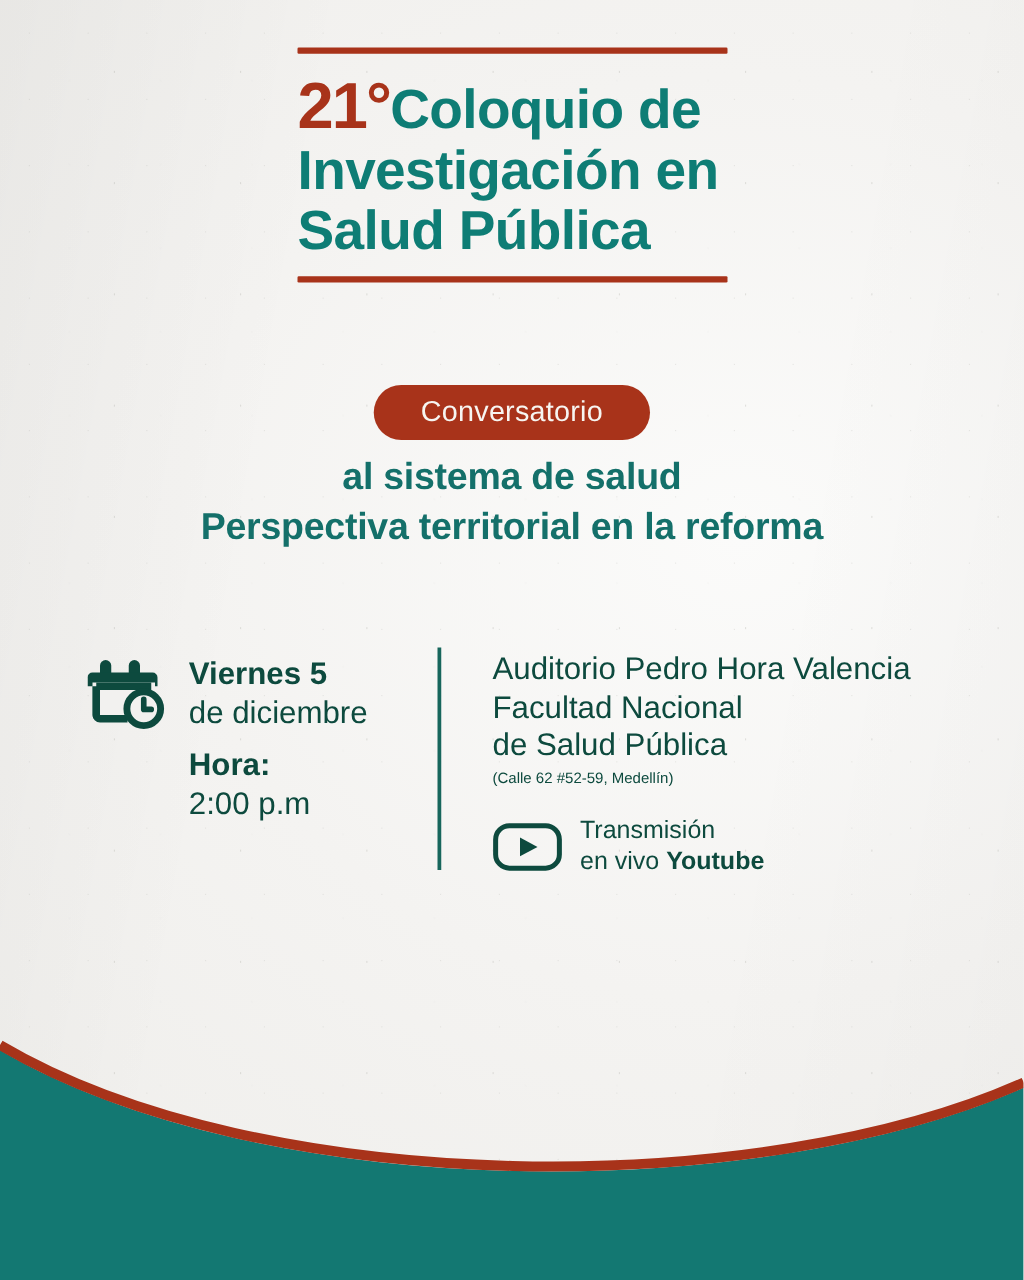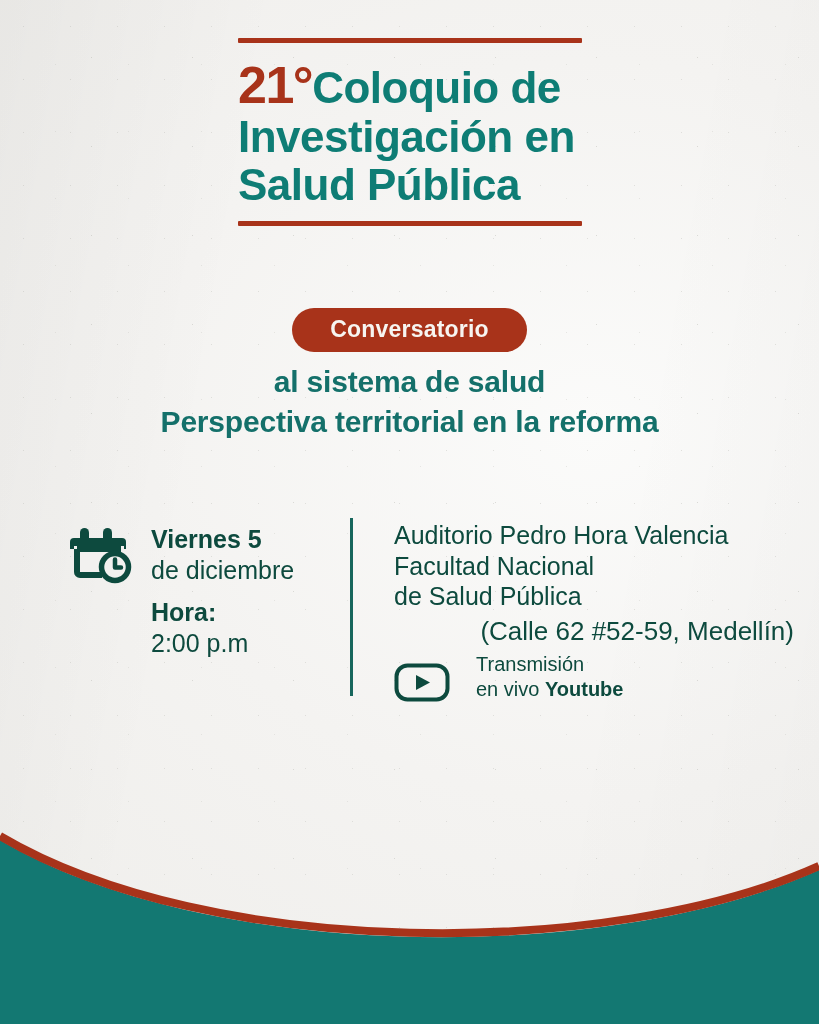--- a/index.html
+++ b/index.html
@@ -80,21 +80,21 @@
     position:absolute;
     top:308px;
     left:0; right:0;
     text-align:center;
   }
   .badge {
     display:inline-block;
     background:#a8331a;
     color:#f7f5f1;
     font-size:23px;
-    font-weight:bold;
+    font-weight:normal;
     letter-spacing:.2px;
     padding:8px 38px 9px;
     border-radius:22px;
   }
 
   
   .subtitle {
     position:absolute;
     top:362px;
     left:0; right:0;
@@ -145,33 +145,32 @@
     color:#0d4a3e;
     width:400px;
   }
   .where .venue {
     font-size:25px;
     line-height:1.22;
     font-weight:normal;
   }
   .where .venue span{ display:block; }
   .where .addr {
-    font-size:26px;
+    font-size:12px;
     line-height:1.3;
     margin-top:3px;
-    text-align:right;
   }
 
   .stream {
     position:absolute;
     left:394px;
     top:140px;
     display:flex;
-    align-items:flex-end;
-    gap:26px;
+    align-items:center;
+    gap:14px;
   }
   .yt-icon { width:56px; height:39px; flex:none; }
   .stream-text {
     color:#0d4a3e;
     font-size:20px;
     line-height:1.25;
   }
   .stream-text .l2 b { font-weight:bold; }
 
   

